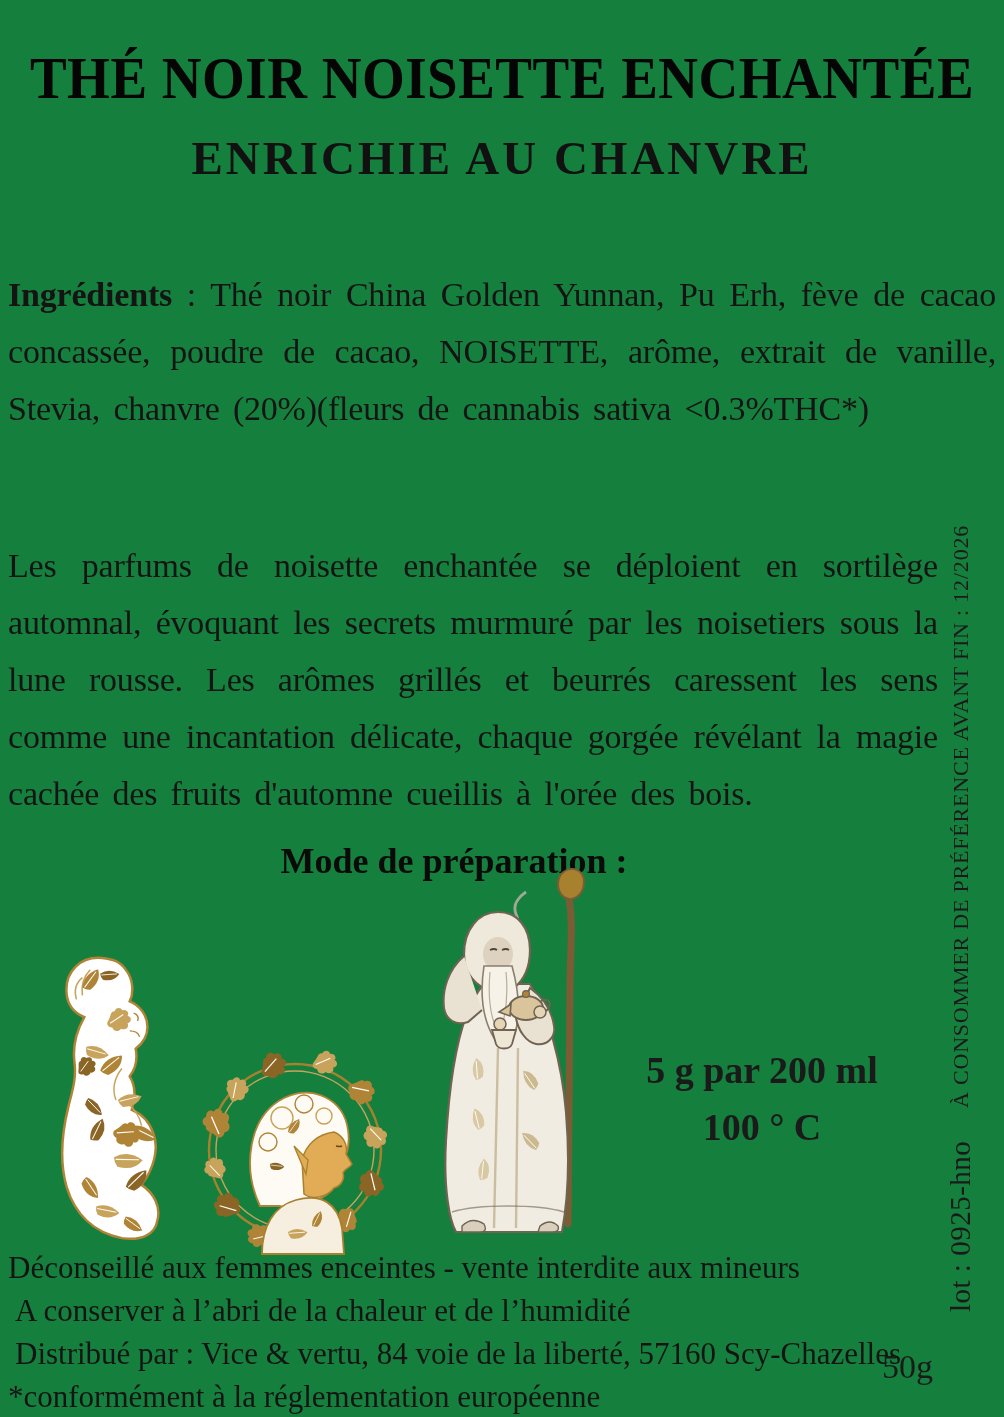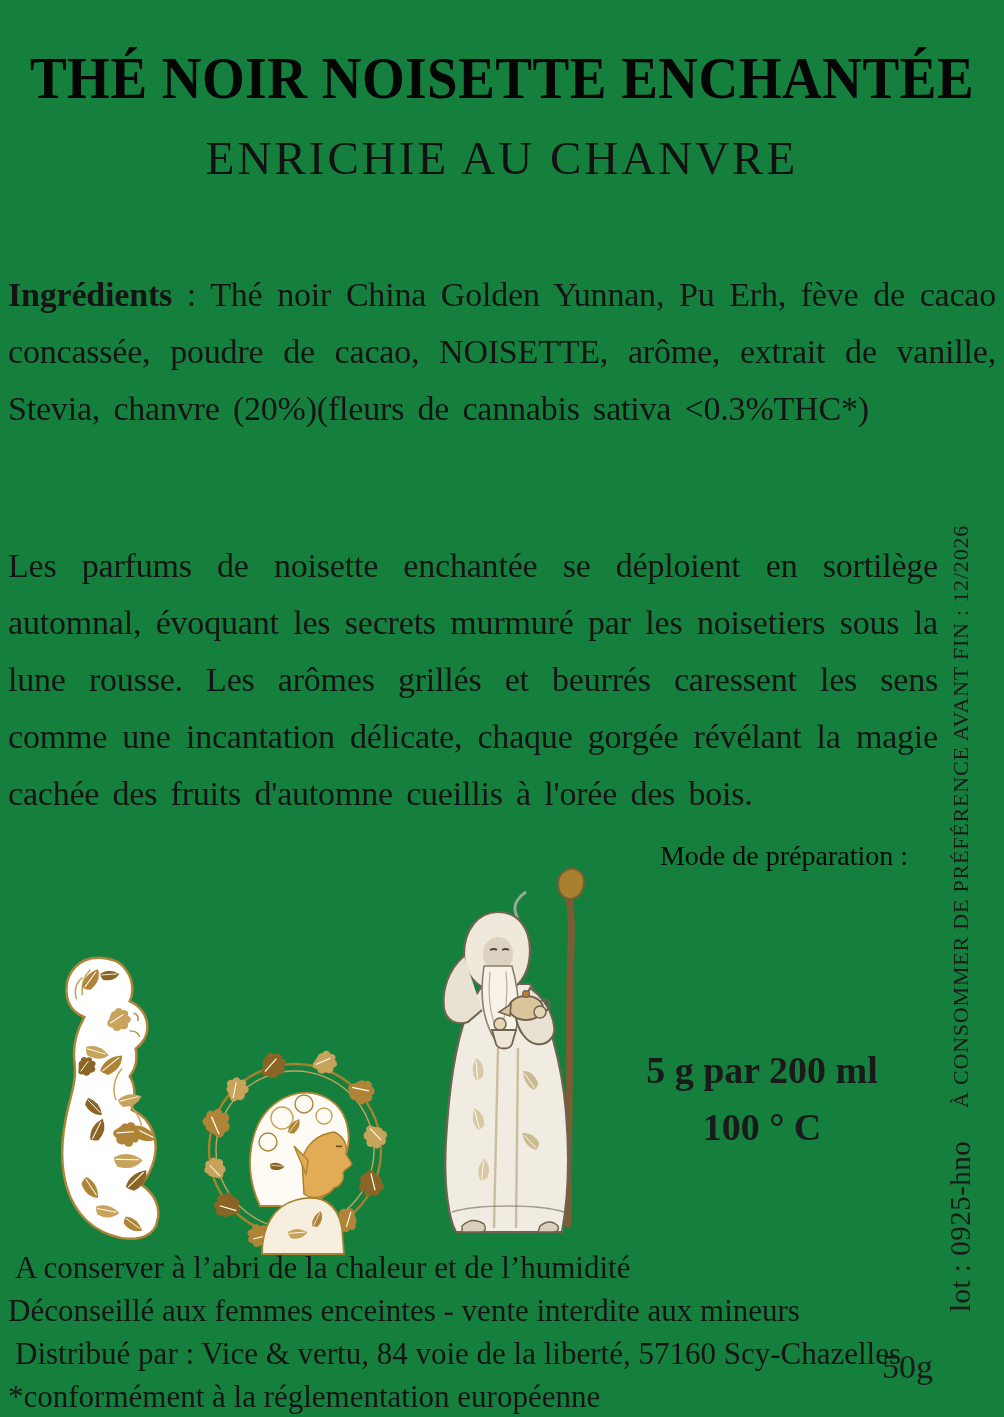--- a/index.html
+++ b/index.html
@@ -3,31 +3,31 @@
 <meta charset="utf-8">
 <style>
   html,body{margin:0;padding:0;background:#ffffff;}
   body{width:1004px;height:1417px;position:relative;overflow:hidden;
        font-family:"Liberation Serif", serif;color:#161616;}
   .page{position:absolute;inset:0;background:#15803d;}
 
   .header{position:absolute;top:40px;left:0;width:1004px;text-align:center;}
   .title{font-size:55px;font-weight:700;color:#050505;letter-spacing:.5px;
          line-height:72px;transform:scale(1,1.08);transform-origin:center top;}
-  .subtitle{font-size:47px;font-weight:400;color:#111;letter-spacing:3px;
+  .subtitle{font-size:47px;font-weight:700;color:#111;letter-spacing:3px;
             line-height:64px;margin-top:14px;}
 
   .para{position:absolute;left:8px;text-align:justify;font-size:34px;
         line-height:57px;letter-spacing:-.2px;word-spacing:5px;color:#141414;}
   .ingredients{top:232px;width:988px;}
   .ingredients b{font-weight:700;}
   .description{top:503px;width:930px;}
 
   .mode-heading{position:absolute;top:840px;left:0;width:908px;
-                text-align:right;font-size:28px;font-weight:400;color:#0a0a0a;}
+                text-align:center;font-size:36px;font-weight:700;color:#0a0a0a;}
 
   .prep-block{position:absolute;left:592px;top:1042px;width:340px;
               text-align:center;font-size:38px;line-height:57px;color:#1a1a1a;font-weight:bold;}
 
   .vtext{position:absolute;transform:rotate(-90deg);transform-origin:0 0;
          white-space:nowrap;color:#1a1a1a;}
   .best-before{left:948px;top:1108px;font-size:22px;letter-spacing:.8px;}
   .lot{left:944px;top:1312px;font-size:29px;letter-spacing:.5px;}
 
   .footer{position:absolute;left:8px;top:1246px;width:850px;font-size:31px;
@@ -161,21 +161,21 @@
 
   <div class="prep-block">
     <div>5 g par 200 ml</div>
     <div>100 ° C</div>
   </div>
 
   <div class="vtext best-before">À CONSOMMER DE PRÉFÉRENCE AVANT FIN : 12/2026</div>
   <div class="vtext lot">lot : 0925-hno</div>
 
   <div class="footer">
+    <div class="fline">Déconseillé aux femmes enceintes - vente interdite aux mineurs</div>
     <div class="fline indent">A conserver à l’abri de la chaleur et de l’humidité</div>
-    <div class="fline">Déconseillé aux femmes enceintes - vente interdite aux mineurs</div>
     <div class="fline indent">Distribué par : Vice &amp; vertu, 84 voie de la liberté, 57160 Scy-Chazelles</div>
     <div class="fline">*conformément à la réglementation européenne</div>
   </div>
 
   <div class="weight">50g</div>
 
 </div>
 
 </body></html>

